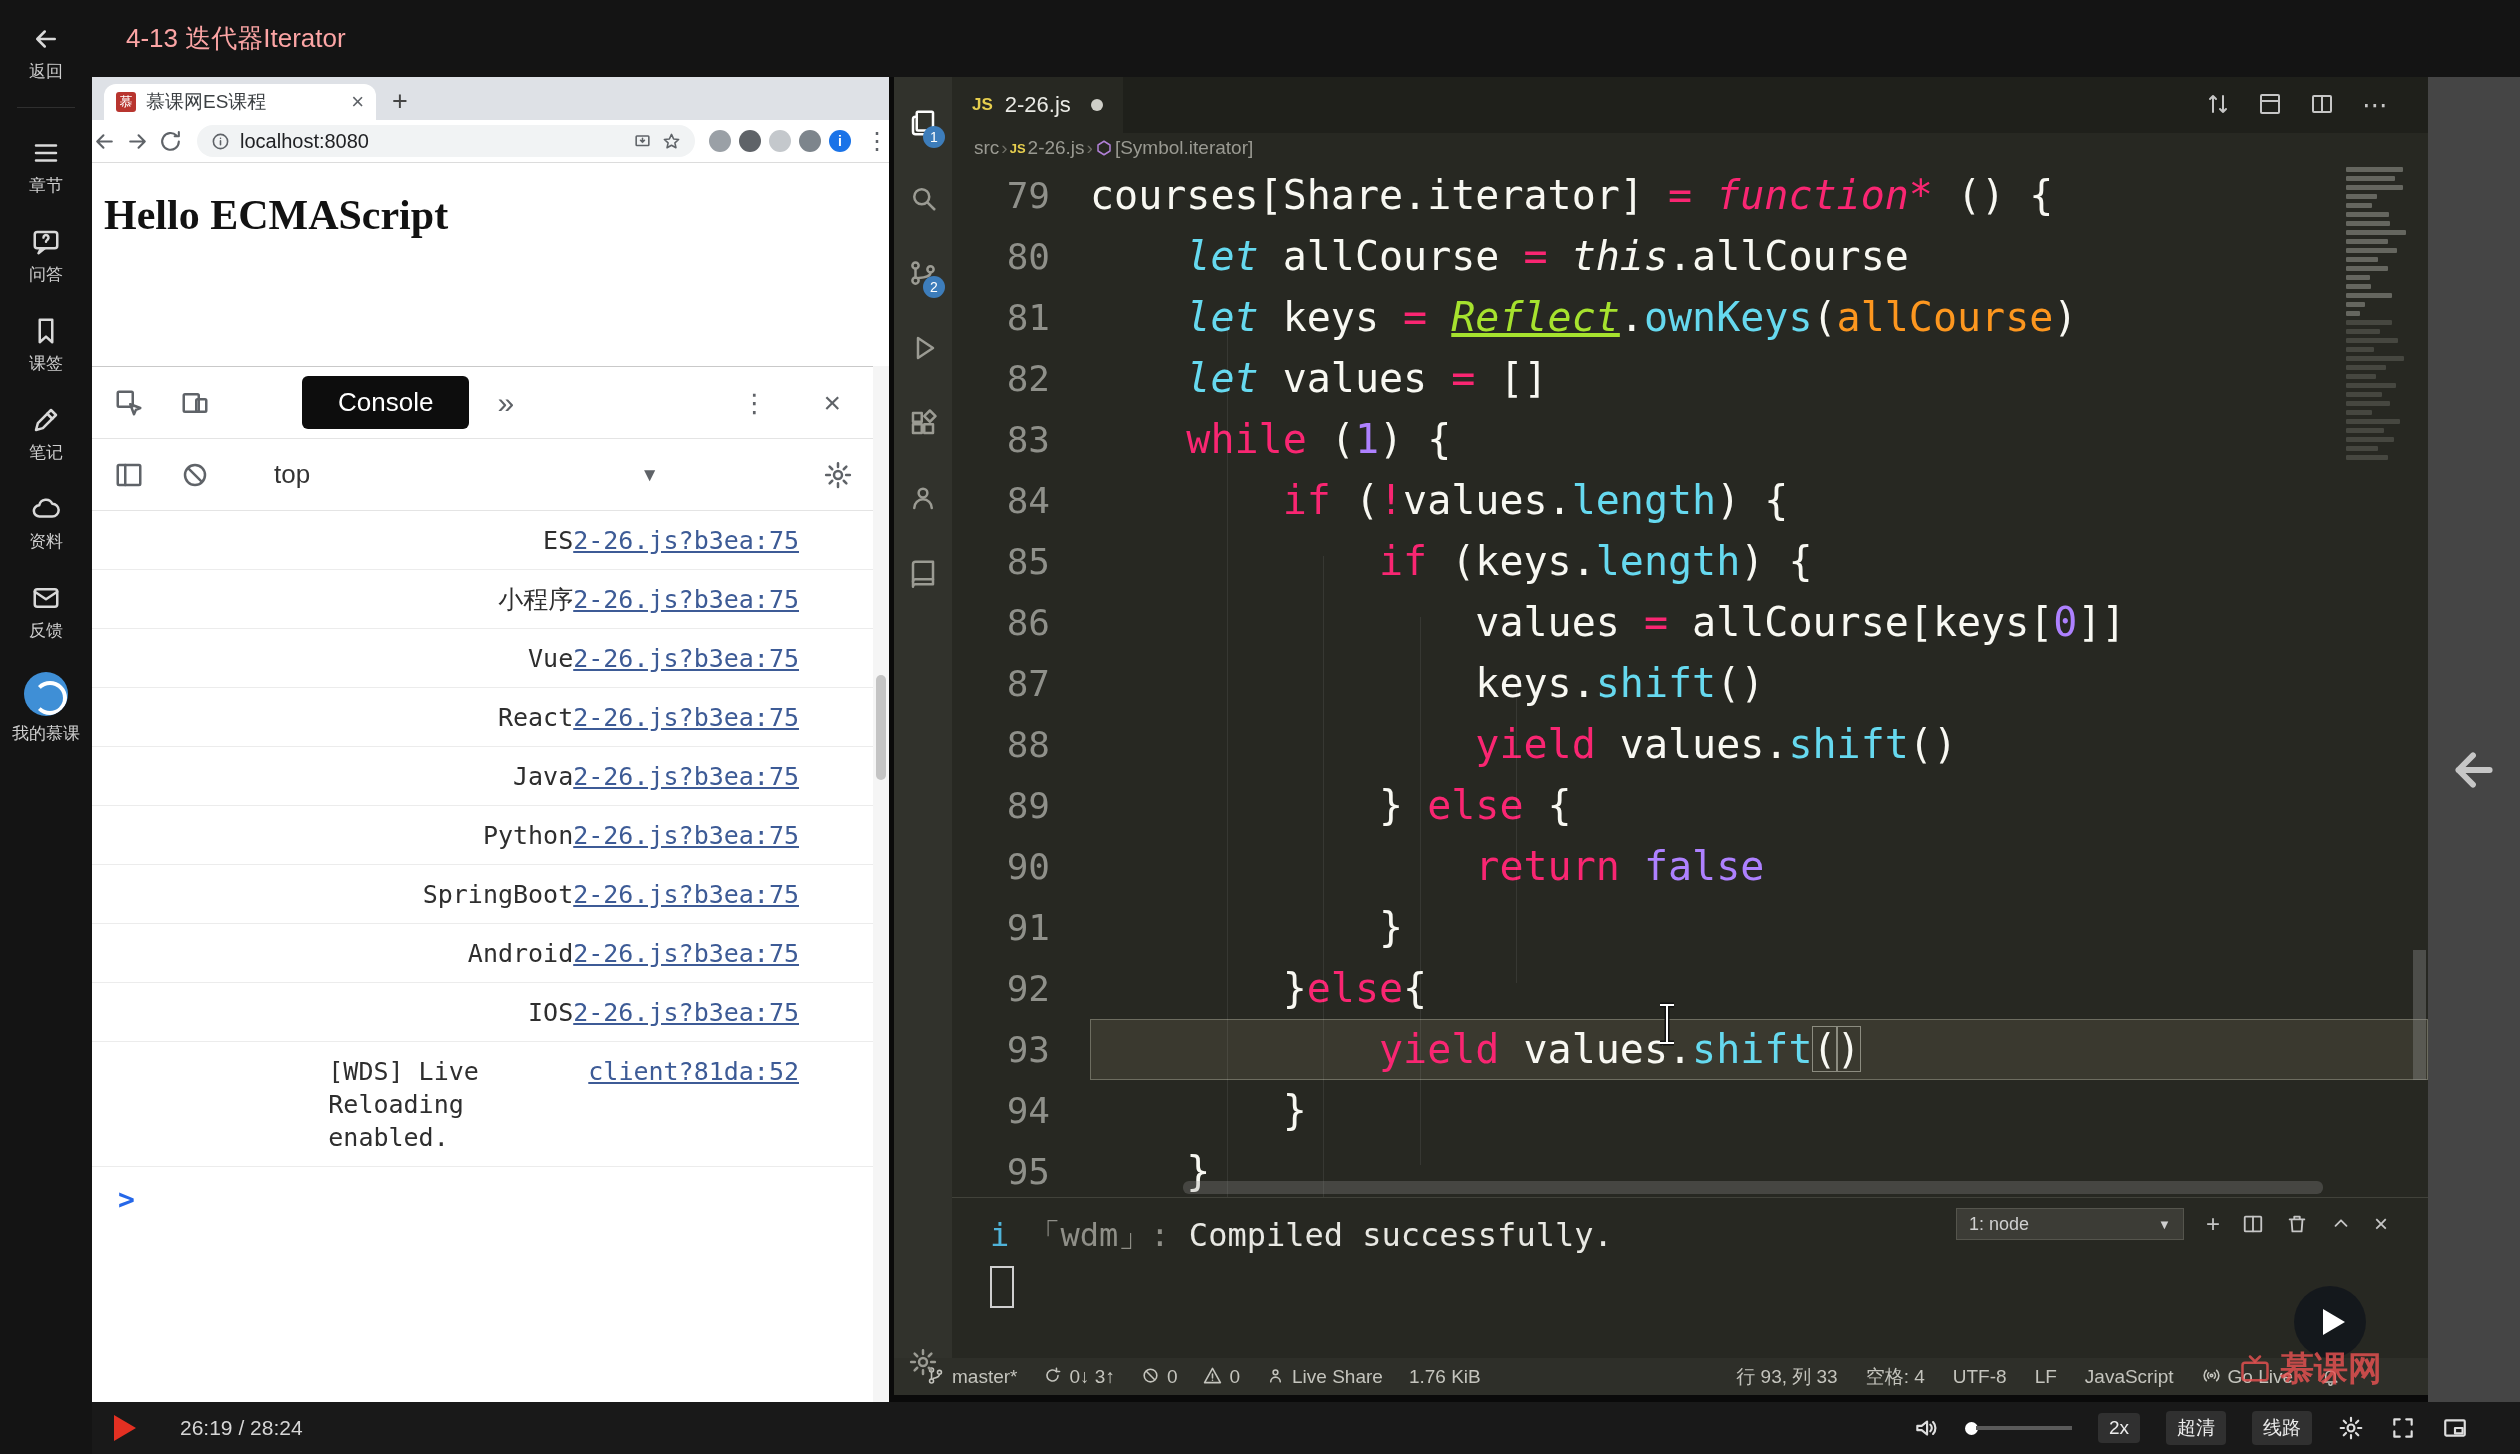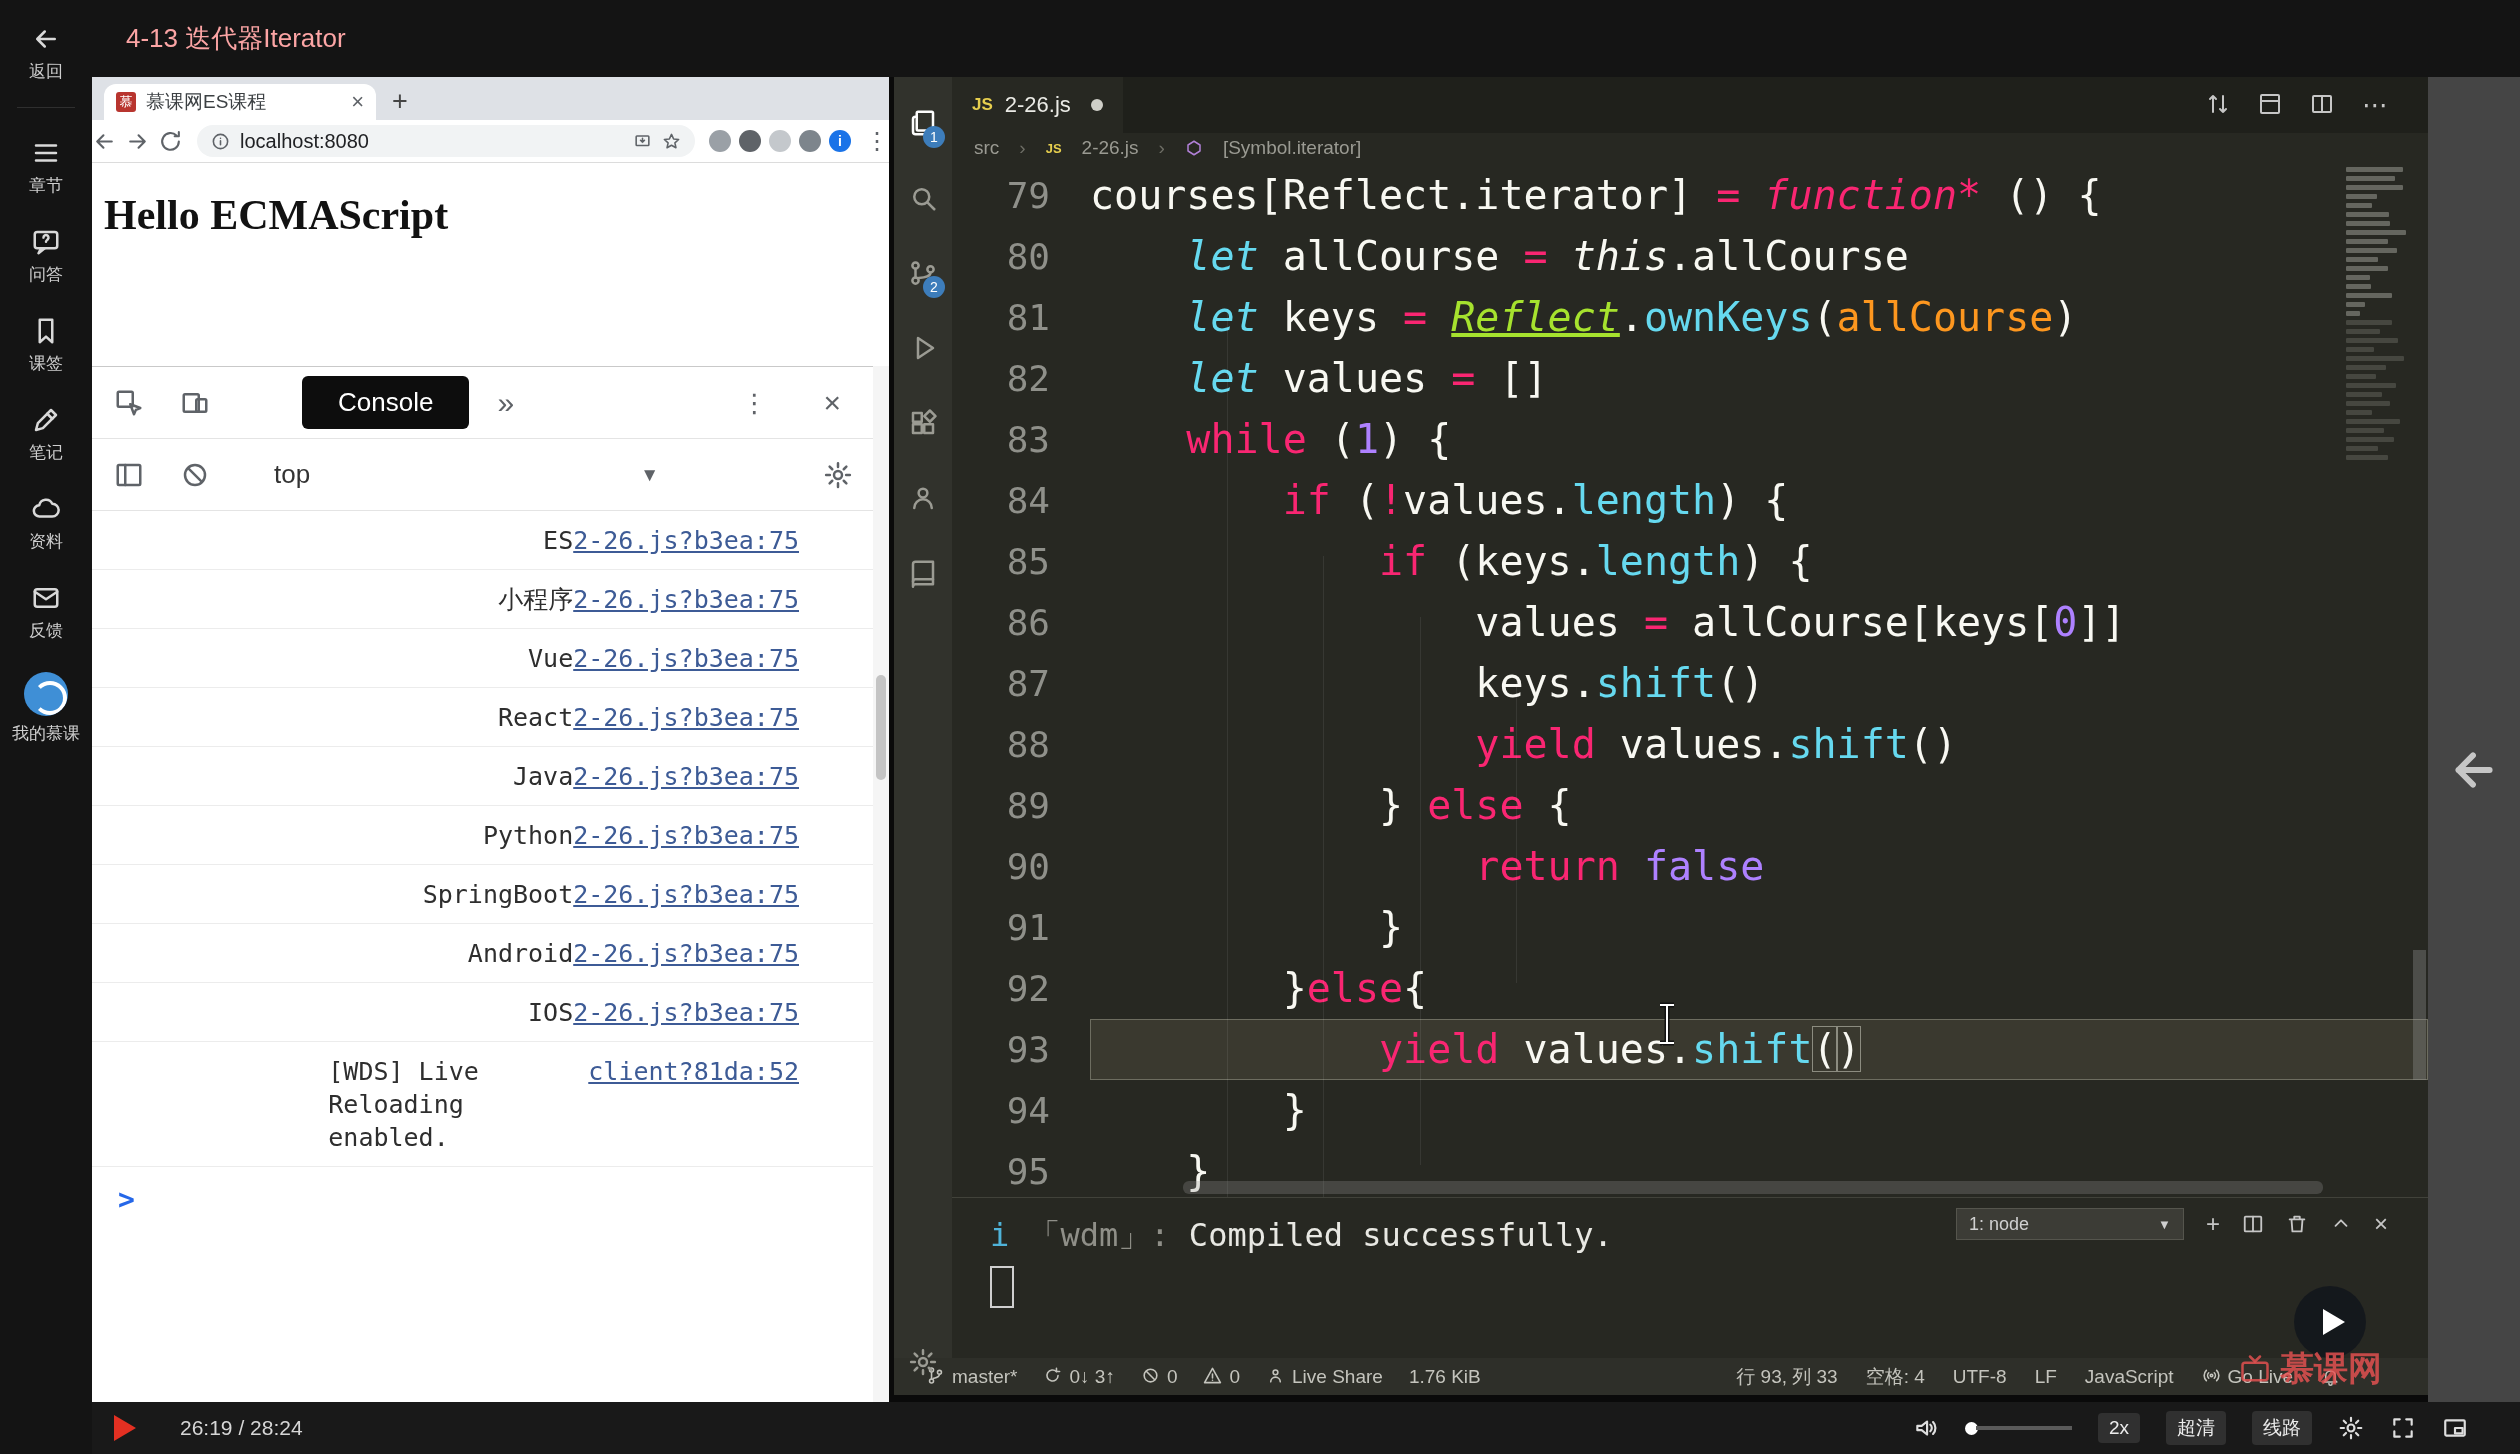--- a/index.html
+++ b/index.html
@@ -85,21 +85,21 @@
   .abar-gear svg{width:30px;height:30px}
 
   .editor{position:absolute;left:58px;top:0;right:0;bottom:37px;display:flex;flex-direction:column}
   .etabs{height:56px;background:#1f201b;display:flex;align-items:center;flex:none}
   .etab{height:56px;background:#272822;display:flex;align-items:center;gap:12px;padding:0 20px;cursor:pointer}
   .js-badge{color:#e7cf4e;font-weight:bold;font-size:17px}
   .etab-name{color:#eaeae5;font-size:22px}
   .etab-dot{width:12px;height:12px;border-radius:50%;background:#cfcfc8;margin-left:8px}
   .eactions{margin-left:auto;display:flex;gap:28px;padding-right:40px;color:#c6c6c6}
   .eactions svg{width:24px;height:24px;cursor:pointer}
-  .breadcrumb{height:30px;display:flex;align-items:center;gap:20px;padding-left:22px;color:#9a9a92;font-size:19px;background:#272822;flex:none}
+  .breadcrumb{height:30px;display:flex;align-items:center;gap:2px;padding-left:22px;color:#9a9a92;font-size:19px;background:#272822;flex:none}
   .bc-sep{color:#6e6e66}
   .bc-js{color:#e7cf4e;font-size:13px;font-weight:bold}
   .bc-sym{color:#b180d7}
   .bc-sym svg{width:18px;height:18px}
 
   .code{position:relative;flex:1;overflow:hidden;font-family:"DejaVu Sans Mono","Liberation Mono",monospace;font-size:40px;line-height:61px}
   .code-lines{position:absolute;top:2px;left:0;right:0}
   .cl{display:flex;white-space:pre}
   .ln{width:138px;text-align:right;padding-right:40px;color:#8f908a;font-size:36px;flex:none}
   .lc{color:#f8f8f2;flex:1}
@@ -459,21 +459,21 @@
         <span class="bc-sep">›</span>
         <span class="bc-sym">
             <svg viewBox="0 0 24 24" fill="none" stroke="currentColor" stroke-width="2" stroke-linecap="round" stroke-linejoin="round">
               <path d="M12 3l8 5v8l-8 5-8-5V8z"></path>
             </svg>
           </span>
         <span>[Symbol.iterator]</span>
       </div>
       <div class="code">
         <div class="code-lines">
-            <div class="cl"><span class="ln">79</span><span class="lc"><span>courses[Reflect.iterator] </span><span class="tk-p">=</span><span> </span><span class="tk-pi">function*</span><span> () {</span></span></div>
+            <div class="cl"><span class="ln">79</span><span class="lc"><span>courses[Share.iterator] </span><span class="tk-p">=</span><span> </span><span class="tk-pi">function*</span><span> () {</span></span></div>
             <div class="cl"><span class="ln">80</span><span class="lc"><span>    </span><span class="tk-ci">let</span><span> allCourse </span><span class="tk-p">=</span><span> </span><span class="tk-wi">this</span><span>.allCourse</span></span></div>
             <div class="cl"><span class="ln">81</span><span class="lc"><span>    </span><span class="tk-ci">let</span><span> keys </span><span class="tk-p">=</span><span> </span><span class="tk-gu">Reflect</span><span>.</span><span class="tk-c">ownKeys</span><span>(</span><span class="tk-o">allCourse</span><span>)</span></span></div>
             <div class="cl"><span class="ln">82</span><span class="lc"><span>    </span><span class="tk-ci">let</span><span> values </span><span class="tk-p">=</span><span> []</span></span></div>
             <div class="cl"><span class="ln">83</span><span class="lc"><span>    </span><span class="tk-p">while</span><span> (</span><span class="tk-u">1</span><span>) {</span></span></div>
             <div class="cl"><span class="ln">84</span><span class="lc"><span>        </span><span class="tk-p">if</span><span> (</span><span class="tk-p">!</span><span>values.</span><span class="tk-c">length</span><span>) {</span></span></div>
             <div class="cl"><span class="ln">85</span><span class="lc"><span>            </span><span class="tk-p">if</span><span> (keys.</span><span class="tk-c">length</span><span>) {</span></span></div>
             <div class="cl"><span class="ln">86</span><span class="lc"><span>                values </span><span class="tk-p">=</span><span> allCourse[keys[</span><span class="tk-u">0</span><span>]]</span></span></div>
             <div class="cl"><span class="ln">87</span><span class="lc"><span>                keys.</span><span class="tk-c">shift</span><span>()</span></span></div>
             <div class="cl"><span class="ln">88</span><span class="lc"><span>                </span><span class="tk-p">yield</span><span> values.</span><span class="tk-c">shift</span><span>()</span></span></div>
             <div class="cl"><span class="ln">89</span><span class="lc"><span>            } </span><span class="tk-p">else</span><span> {</span></span></div>

